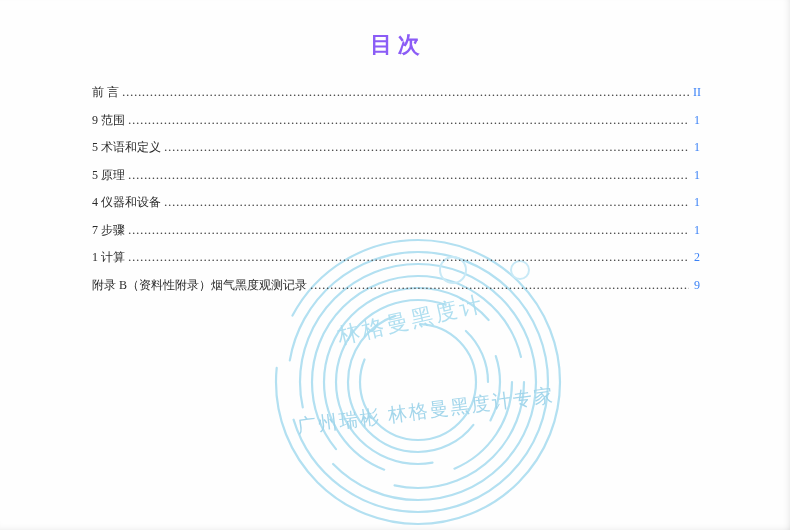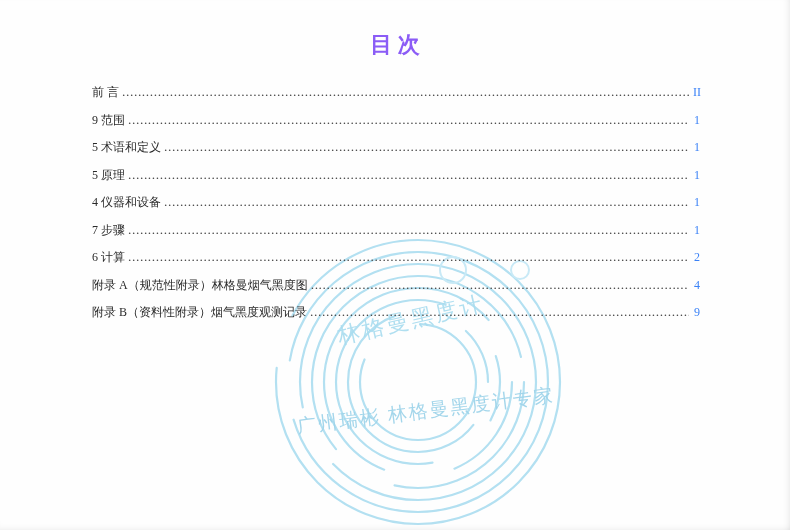--- a/index.html
+++ b/index.html
@@ -198,31 +198,26 @@
         <span class="page">1</span>
       </div>
 
       <div class="toc-row">
         <span class="label">7  步骤</span>
         <span class="leader"></span>
         <span class="page">1</span>
       </div>
 
       <div class="toc-row">
-        <span class="label">6  计算</span>
+        <span class="label">1  计算</span>
         <span class="leader"></span>
         <span class="page">2</span>
       </div>
 
 
-      <div class="toc-row appendix">
-        <span class="label">附录 A（规范性附录）林格曼烟气黑度图</span>
-        <span class="leader"></span>
-        <span class="page">4</span>
-      </div>
 
       <div class="toc-row appendix">
         <span class="label">附录 B（资料性附录）烟气黑度观测记录</span>
         <span class="leader"></span>
         <span class="page">9</span>
       </div>
 
     </div>
   </div>
 </div>

